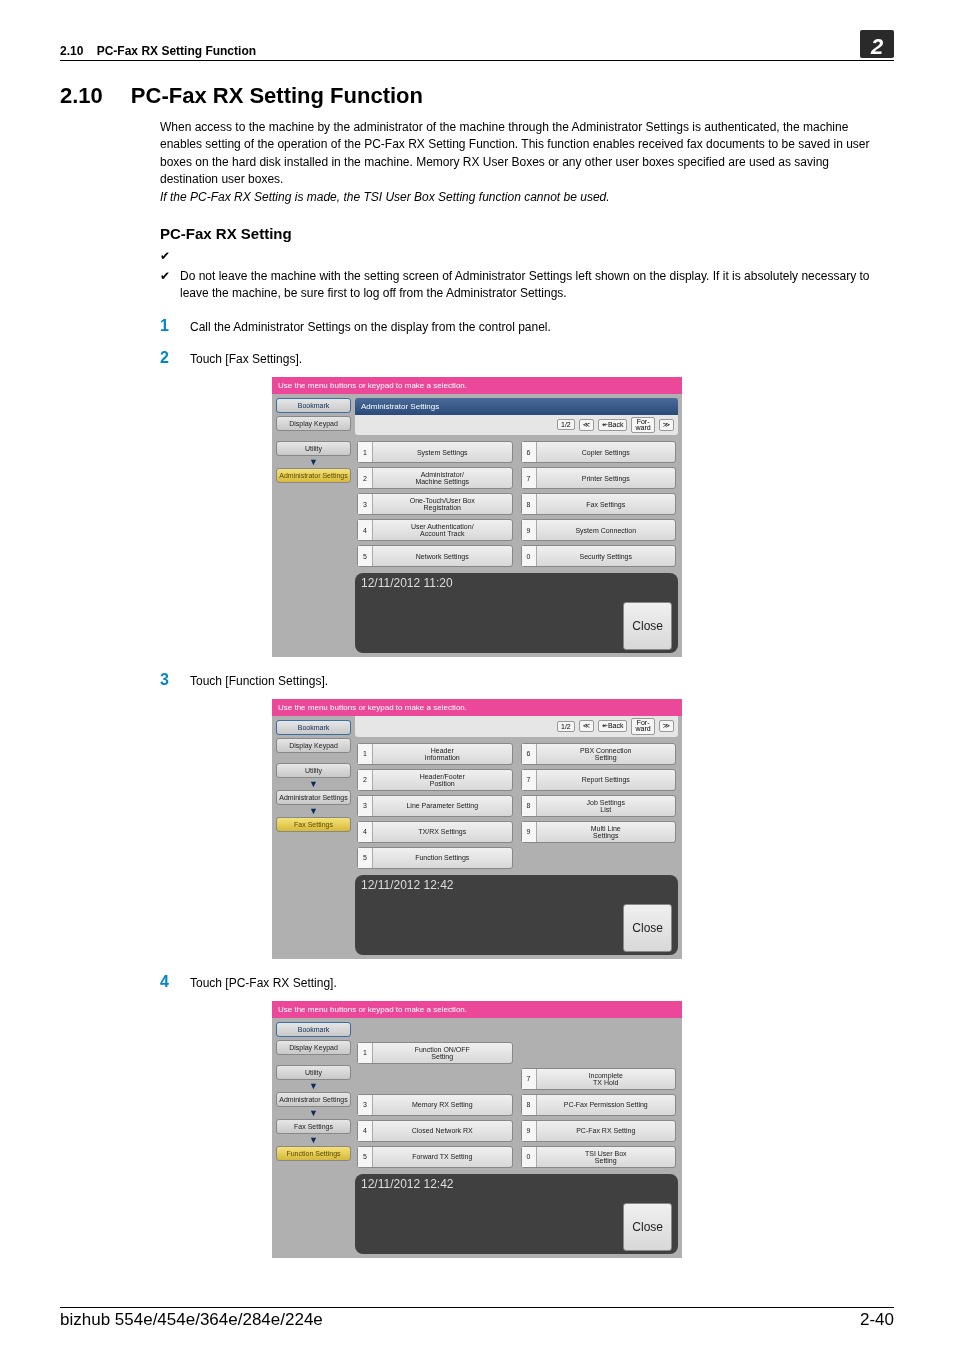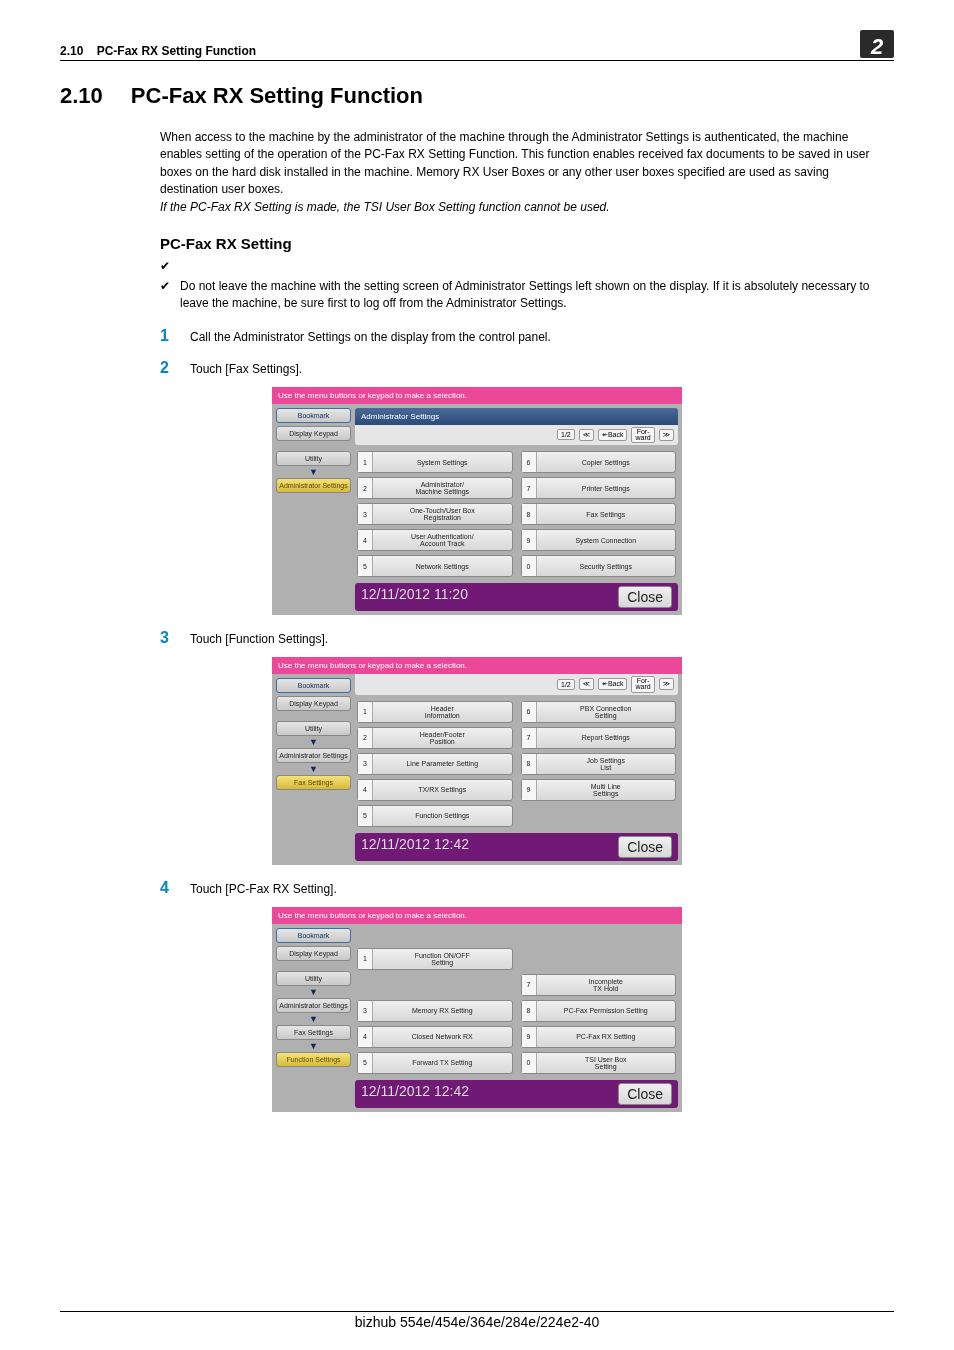--- a/index.html
+++ b/index.html
@@ -51,21 +51,21 @@
   }
   .heading-title {
     font-size: 22px;
     font-weight: bold;
   }
   .body-text {
     font-size: 12px;
     line-height: 1.45;
     margin-left: 100px;
     margin-right: 10px;
-    margin-top: 20px;
+    margin-top: 10px;
   }
   .notice {
     font-style: italic;
     font-weight: bold;
     font-size: 13px;
     margin-left: 100px;
     margin-top: 10px;
   }
   .notice-body {
     font-style: italic;
@@ -212,45 +212,46 @@
     background: #f6f6f6;
   }
   .item-btn .lbl {
     flex: 1;
     text-align: center;
     padding: 0 2px;
     line-height: 1.0;
   }
   .item-hidden { visibility: hidden; }
   .shot-status {
-    background: #701a75;
+    background: #404040;
     color: #ddd;
     display: flex;
     justify-content: space-between;
     padding: 3px 6px;
     margin: 2px 4px 4px 0;
-    border-radius: 3px;
-    font-size: 14px;
+    border-radius: 8px;
+    font-size: 12px;
   }
   .close-btn {
     background: linear-gradient(#f0f0f0,#d8d8d8);
     border: 1px solid #888;
     border-radius: 3px;
-    padding: 2px 8px;
+    padding: 16px 8px;
     color: #222;
+    margin-top: 26px;
   }
   .footer {
     position: absolute;
     bottom: 20px;
     left: 60px;
     right: 60px;
     border-top: 1px solid #000;
     display: flex;
-    justify-content: center;
-    font-size: 14px;
+    justify-content: space-between;
+    font-size: 17px;
     padding-top: 2px;
   }
 </style>
 </head>
 <body>
 
 <div class="page">
   <div class="top-bar">
     <div class="top-left">
       <span>2.10</span>&nbsp;&nbsp;&nbsp;

